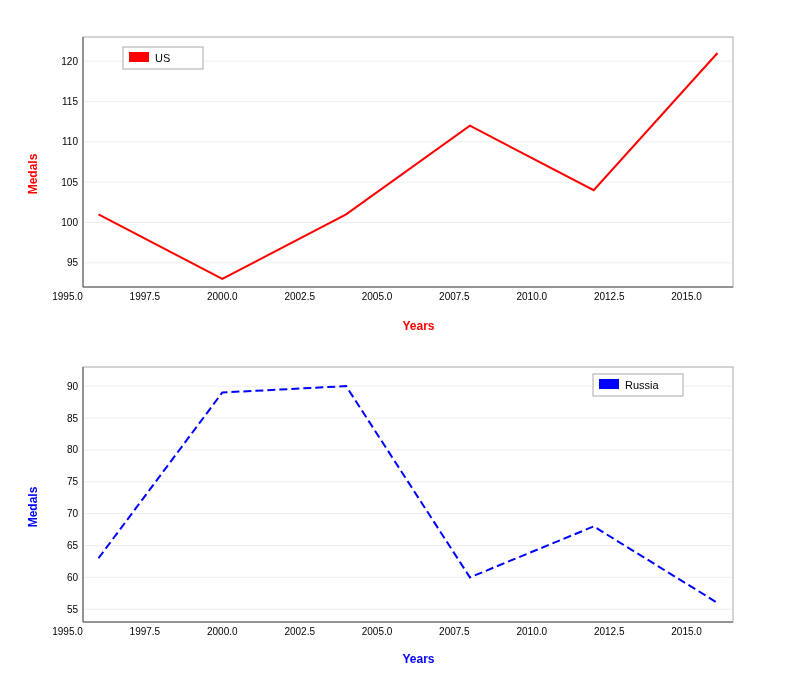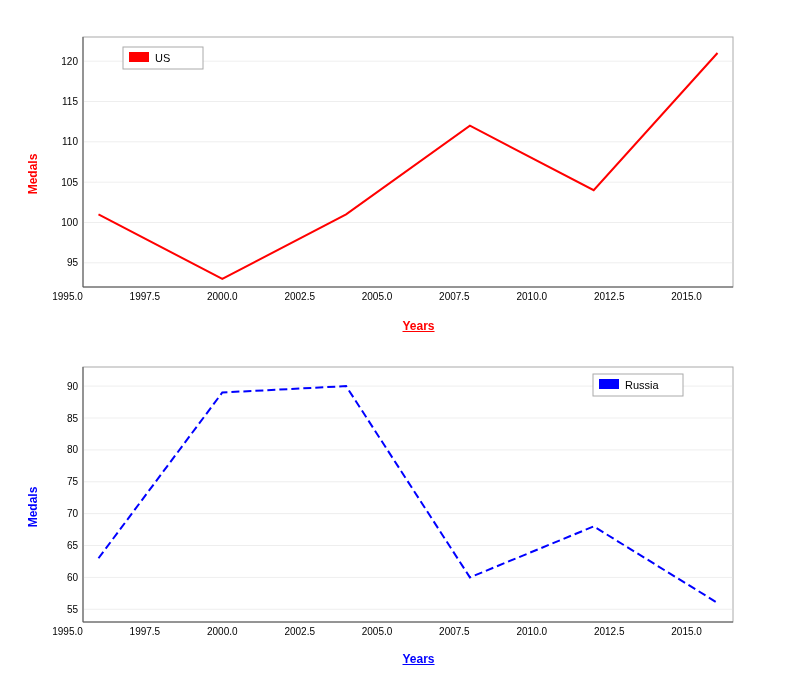--- a/index.html
+++ b/index.html
@@ -37,21 +37,20 @@
       font-weight: bold;
       white-space: nowrap;
     }
     .x-label {
       position: absolute;
       bottom: 2px;
       left: 50%;
       transform: translateX(-50%);
       font-size: 12px;
       font-weight: bold;
-      text-decoration: underline;
     }
     svg {
       display: block;
     }
   </style>
 </head>
 <body>
 
 <div class="chart-container">
 

